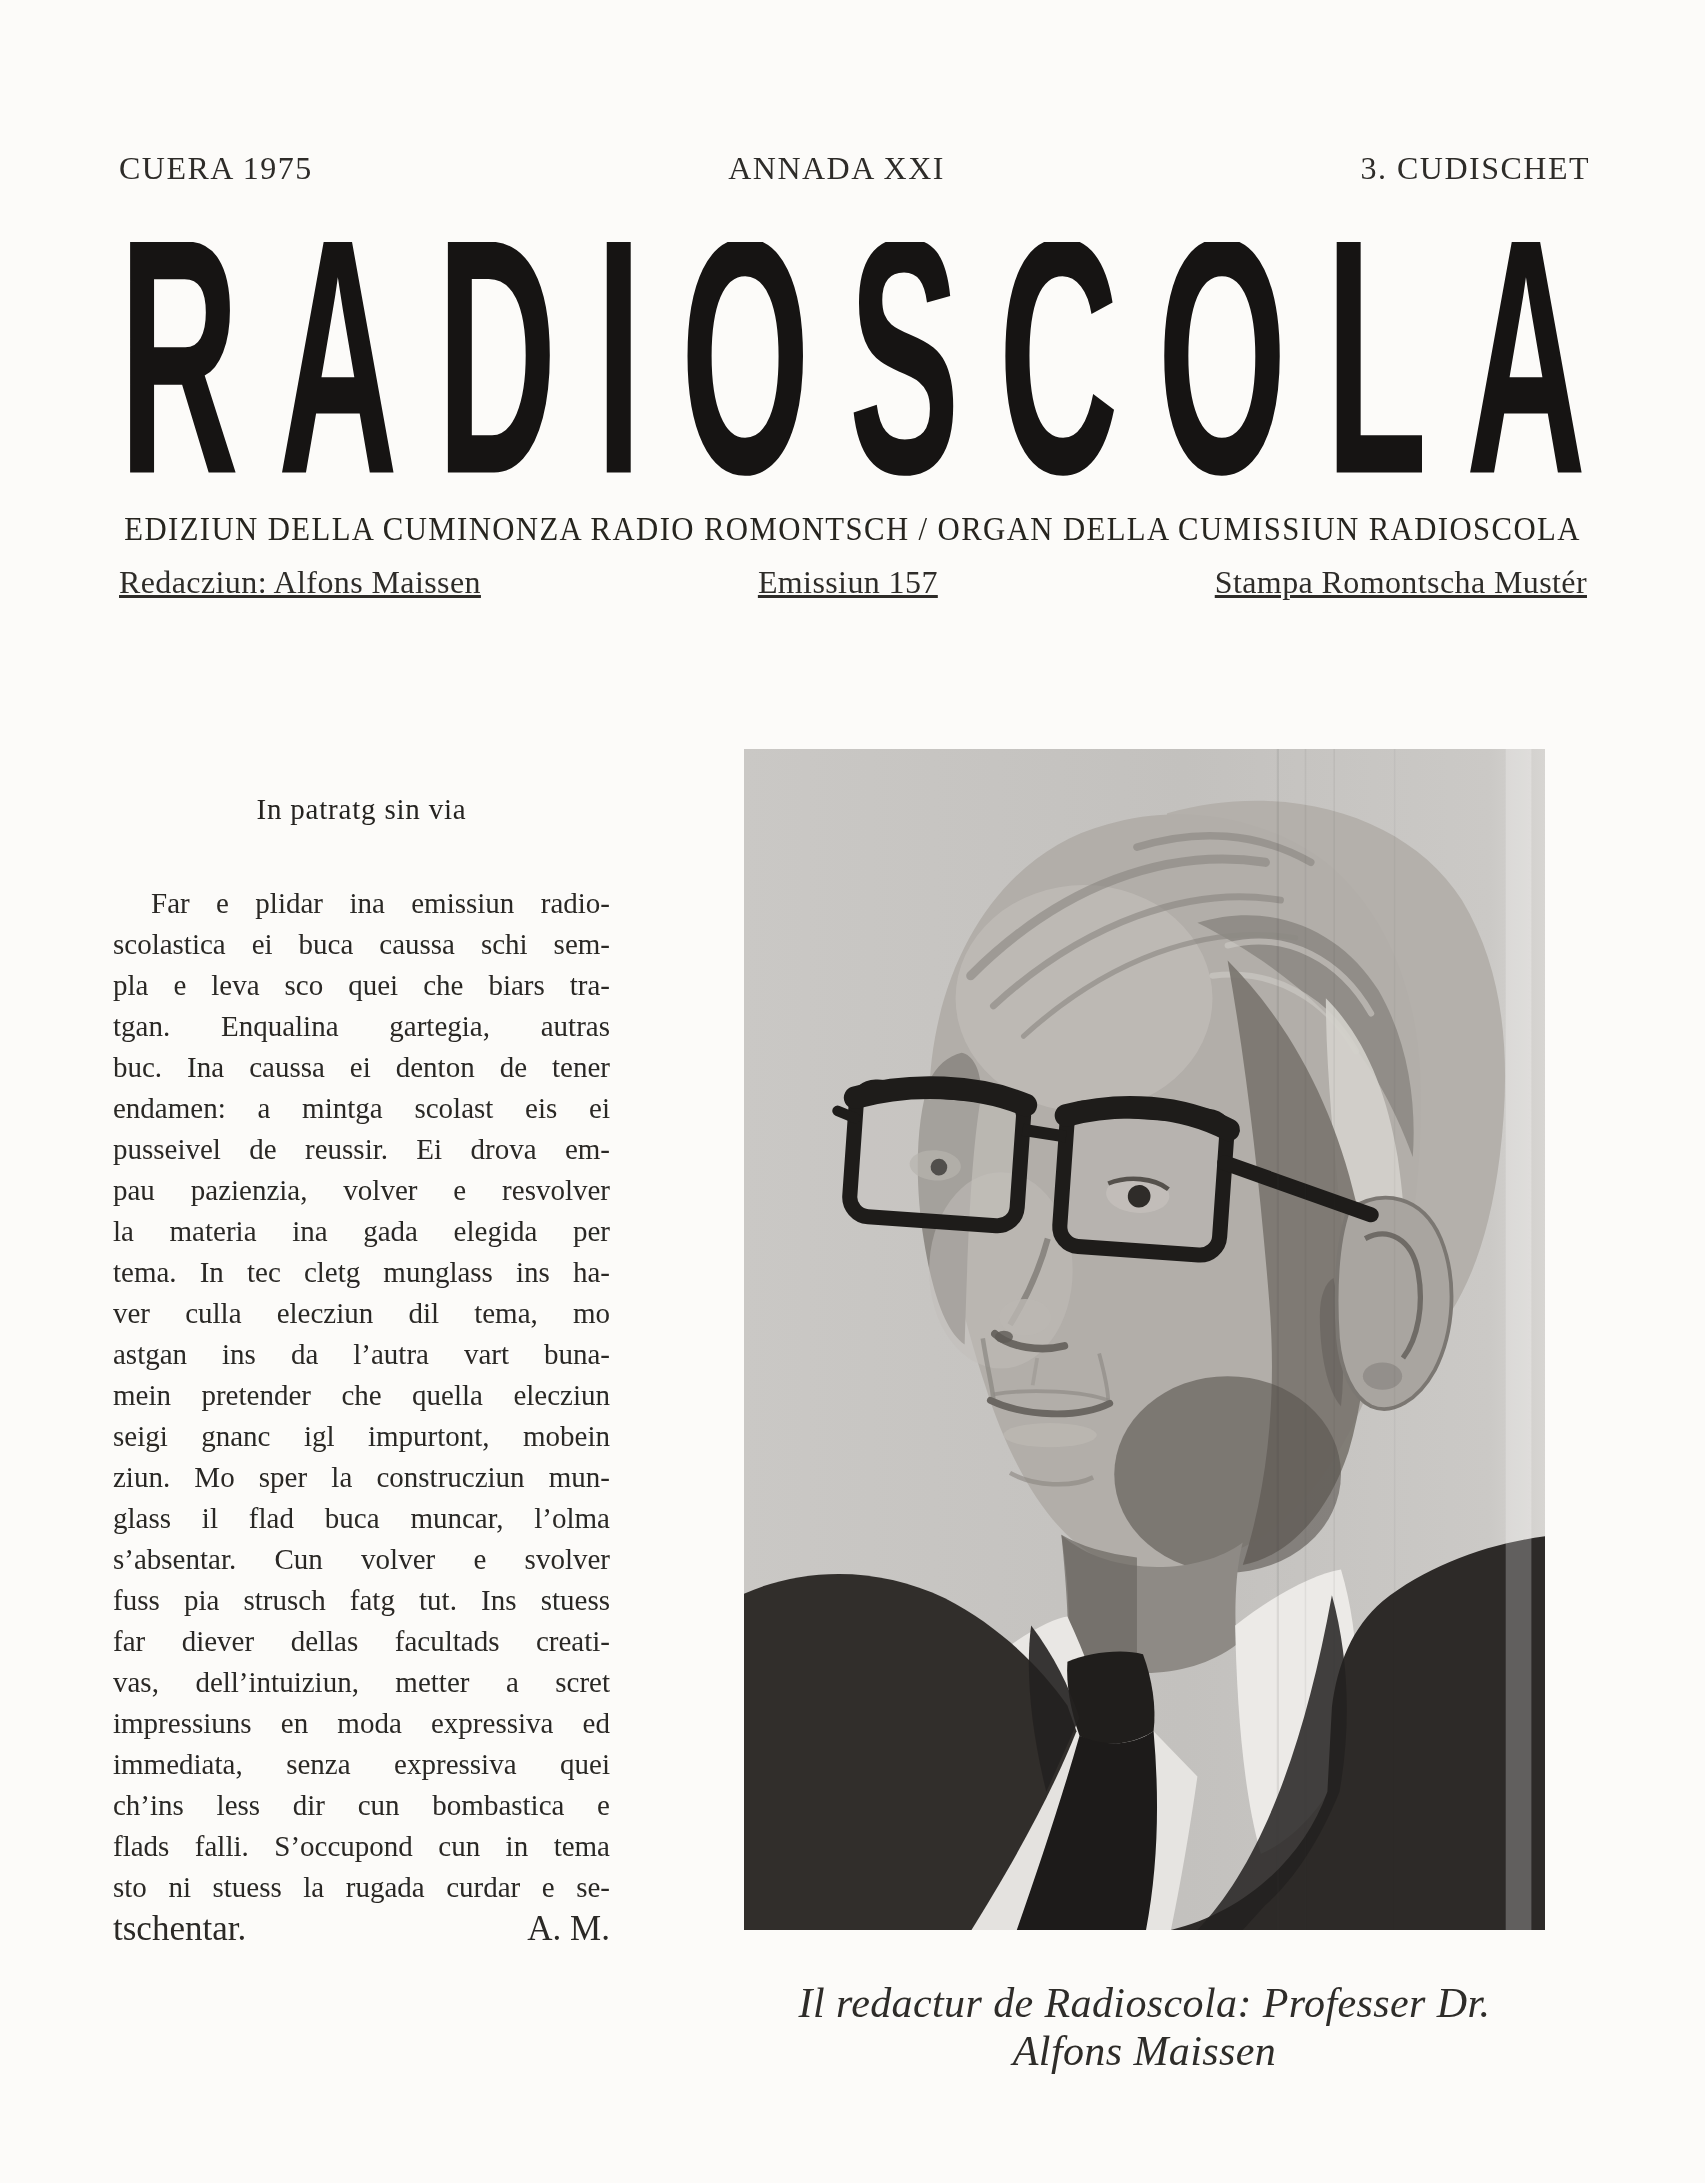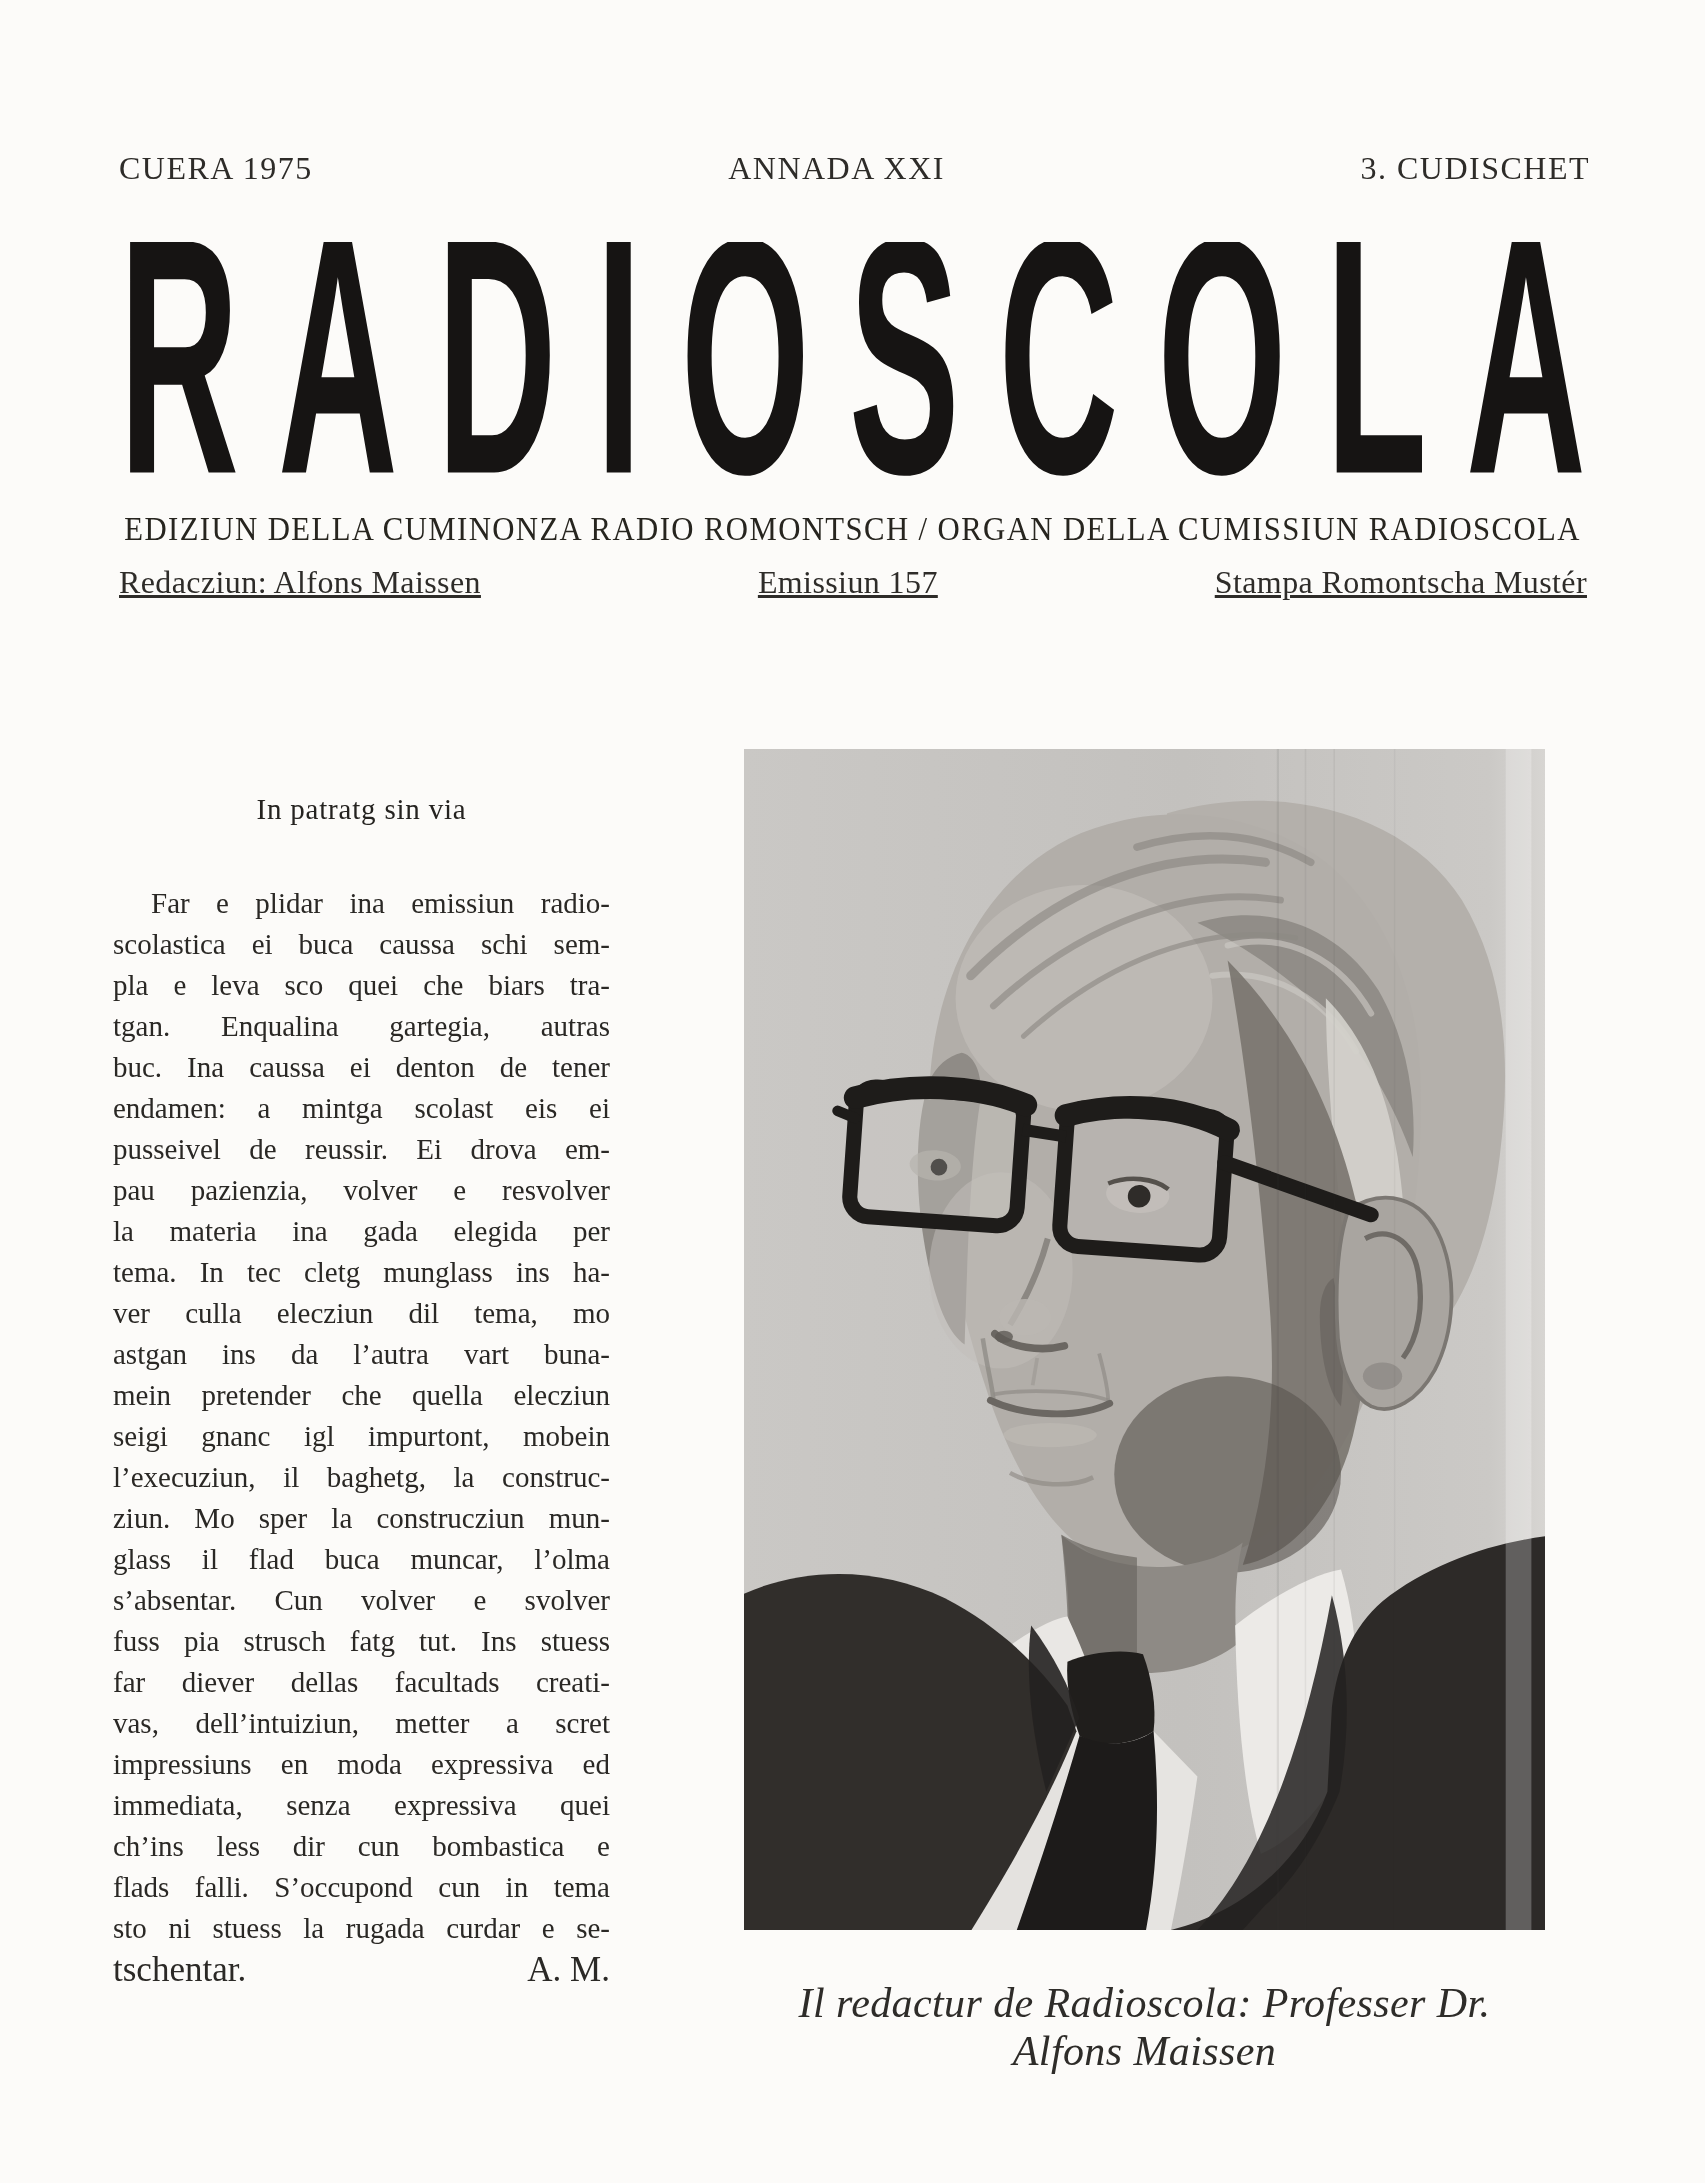--- a/index.html
+++ b/index.html
@@ -101,21 +101,20 @@
         <div class="body-line">buc. Ina caussa ei denton de tener</div>
         <div class="body-line">endamen: a mintga scolast eis ei</div>
         <div class="body-line">pusseivel de reussir. Ei drova em-</div>
         <div class="body-line">pau pazienzia, volver e resvolver</div>
         <div class="body-line">la materia ina gada elegida per</div>
         <div class="body-line">tema. In tec cletg munglass ins ha-</div>
         <div class="body-line">ver culla elecziun dil tema, mo</div>
         <div class="body-line">astgan ins da l’autra vart buna-</div>
         <div class="body-line">mein pretender che quella elecziun</div>
         <div class="body-line">seigi gnanc igl impurtont, mobein</div>
-        <div class="body-line">l’execuziun, il baghetg, la construc-</div>
         <div class="body-line">ziun. Mo sper la construcziun mun-</div>
         <div class="body-line">glass il flad buca muncar, l’olma</div>
         <div class="body-line">s’absentar. Cun volver e svolver</div>
         <div class="body-line">fuss pia strusch fatg tut. Ins stuess</div>
         <div class="body-line">far diever dellas facultads creati-</div>
         <div class="body-line">vas, dell’intuiziun, metter a scret</div>
         <div class="body-line">impressiuns en moda expressiva ed</div>
         <div class="body-line">immediata, senza expressiva quei</div>
         <div class="body-line">ch’ins less dir cun bombastica e</div>
         <div class="body-line">flads falli. S’occupond cun in tema</div>

